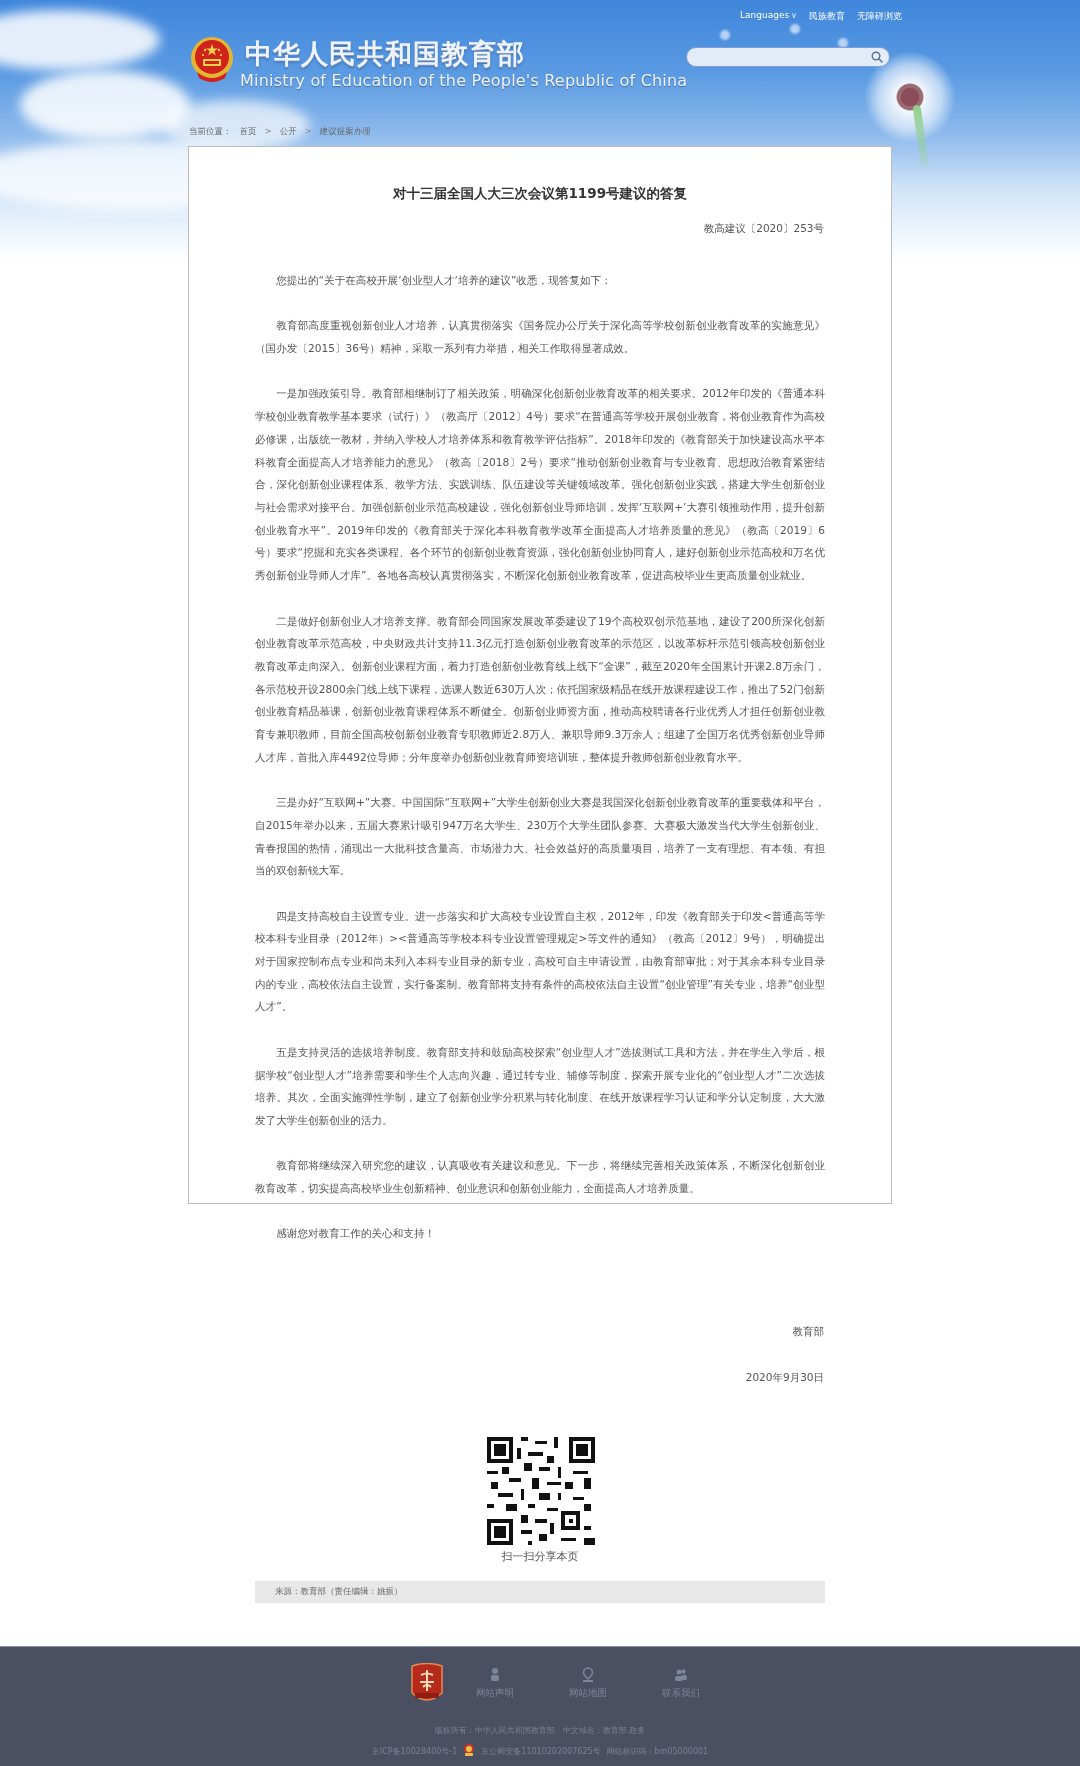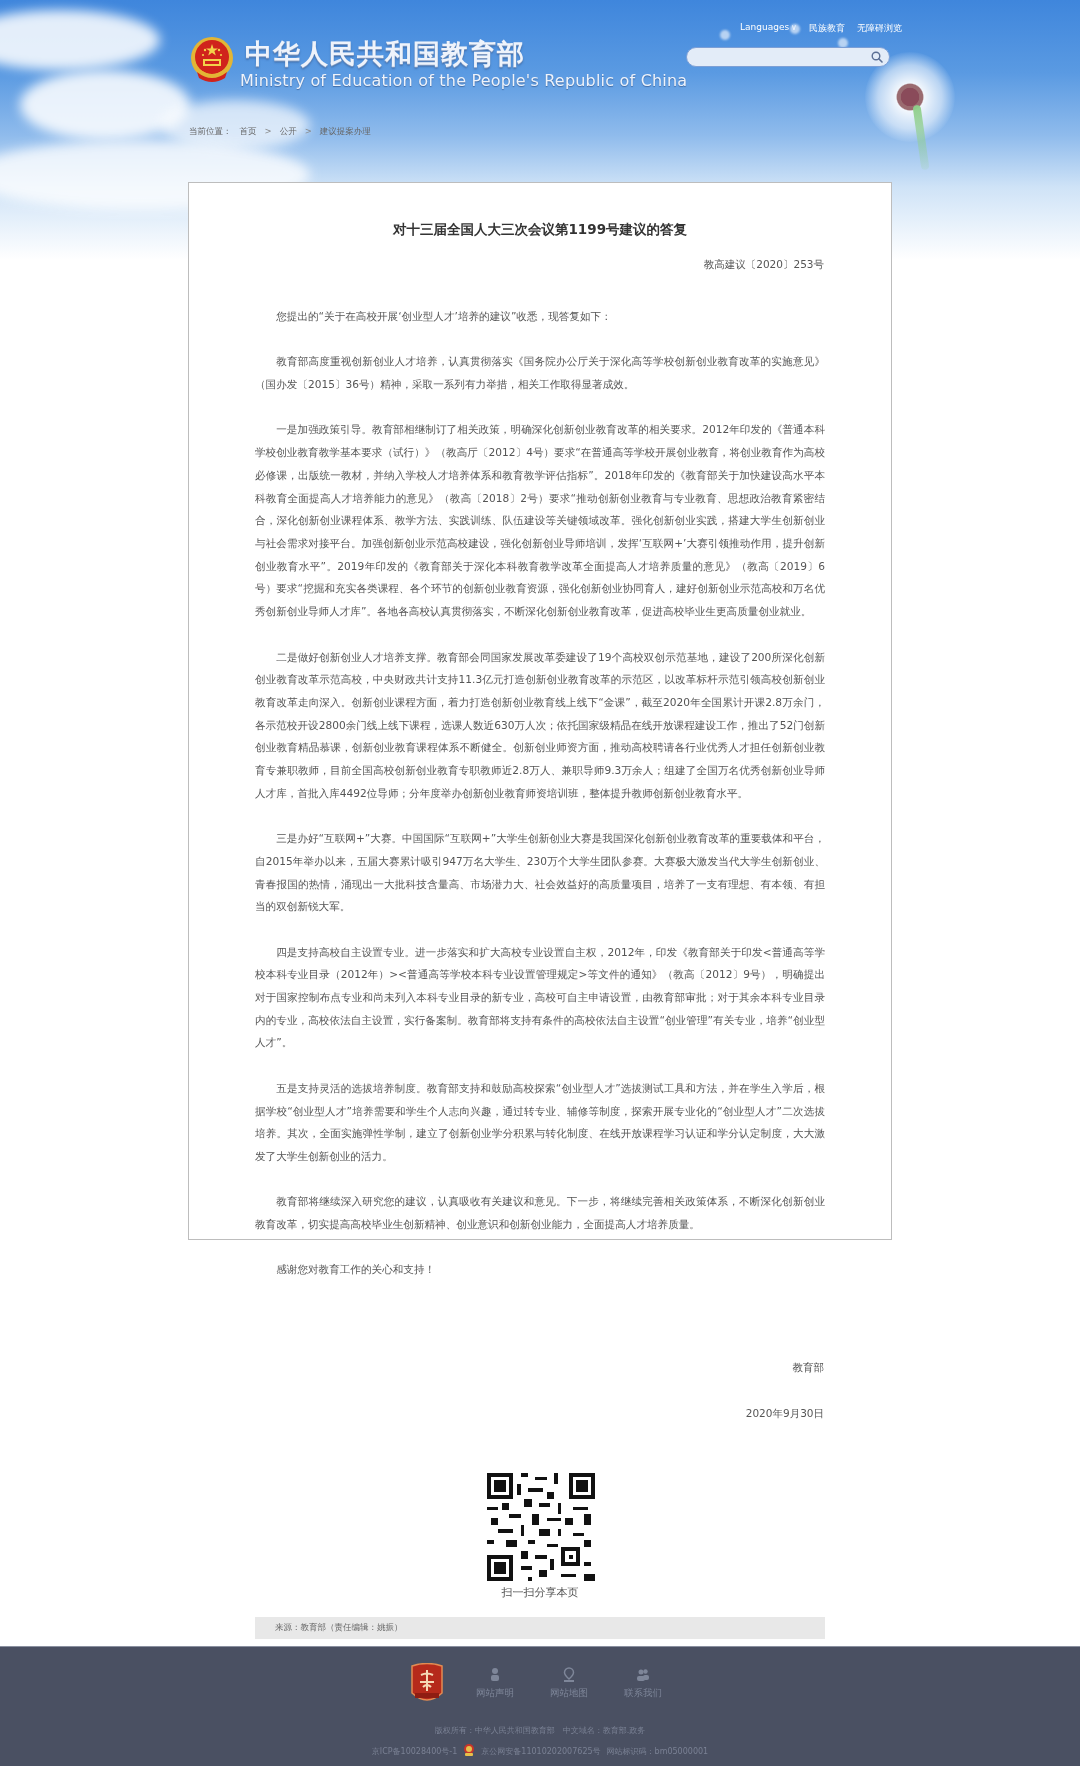--- a/index.html
+++ b/index.html
@@ -23,21 +23,21 @@
     position: absolute; left: 865px; top: 52px; width: 90px; height: 90px; border-radius: 50%;
     background: radial-gradient(circle, #8a4b5a 0 14%, #9a6b70 15% 20%, rgba(255,255,255,0.9) 22%, rgba(255,255,255,0.55) 50%, rgba(255,255,255,0) 72%);
   }
   .stem {
     position: absolute; left: 917px; top: 105px; width: 8px; height: 65px;
     background: linear-gradient(180deg, #8fcf8a, rgba(160,210,170,0.2));
     transform: rotate(-8deg); border-radius: 4px;
   }
   .seed { position: absolute; width: 10px; height: 10px; border-radius: 50%; background: rgba(255,255,255,0.6); filter: blur(1px); }
 
-  .top-links { position: absolute; top: 22px; left: 740px; display: flex; gap: 12px; font-size: 9px; color: #fff; }
+  .top-links { position: absolute; top: 10px; left: 740px; display: flex; gap: 12px; font-size: 9px; color: #fff; }
   .top-links span { cursor: pointer; }
   .chev { font-size: 8px; margin-left: 2px; opacity: .8; }
 
   .search {
     position: absolute; left: 686px; top: 47px; width: 204px; height: 20px;
     border-radius: 10px; background: #e3ecf8; border: 1px solid #7c9fd6;
   }
   .search input { border: none; background: transparent; width: 170px; height: 18px; margin-left: 10px; outline: none; font-size: 10px; }
   .search-icon { position: absolute; right: 6px; top: 3px; width: 12px; height: 12px; }
 
@@ -50,21 +50,21 @@
   .title-en {
     position: absolute; left: 240px; top: 71px; font-size: 16px; color: #eef3fb;
     text-shadow: 0 1px 1px rgba(40,70,120,0.6); letter-spacing: 0.2px;
   }
   .breadcrumb { position: absolute; left: 189px; top: 126px; font-size: 8.5px; color: #666; display: flex; gap: 8px; }
   .breadcrumb .sep { color: #888; }
 
   
   .card {
     position: absolute; left: 188px; top: 146px; width: 704px; height: 1058px;
-    background: #fff; border: 1px solid #bdbdbd; margin-top: 36px;
+    background: #fff; border: 1px solid #bdbdbd;
   }
   .doc-title {
     position: absolute; left: 0; top: 38px; width: 100%; text-align: center;
     font-size: 13.5px; font-weight: bold; color: #333;
   }
   .doc-number { position: absolute; right: 67px; top: 75px; font-size: 10.5px; color: #555; }
   .body-text {
     position: absolute; left: 66px; top: 122px; width: 570px;
     font-size: 10.6px; line-height: 22.7px; color: #555; text-align: justify;
   }
@@ -81,21 +81,21 @@
     background: #e8e8e8; display: flex; align-items: center;
     padding: 0 22px 0 20px; font-size: 8.5px; color: #666;
   }
 
   
   .footer {
     position: absolute; left: 0; top: 1646px; width: 1080px; height: 120px;
     background: #4a5062; border-top: 1px solid #8a90a0;
   }
   .footer-badge { position: absolute; left: 409px; top: 16px; width: 36px; height: 44px; }
-  .footer-links { position: absolute; left: 470px; top: 20px; display: flex; gap: 24px; }
+  .footer-links { position: absolute; left: 470px; top: 20px; display: flex; gap: 43px; }
   .footer-link { display: flex; flex-direction: column; align-items: center; width: 50px; color: #7e8699; font-size: 9.5px; cursor: pointer; }
   .footer-link svg { width: 14px; height: 16px; margin-bottom: 4px; }
   .footer-line1 { position: absolute; left: 0; width: 100%; top: 78px; text-align: center; font-size: 8px; color: #7a8194; }
   .footer-line2 {
     position: absolute; left: 0; width: 100%; top: 96px; text-align: center; font-size: 8px; color: #7a8194;
     display: flex; justify-content: center; align-items: flex-end; gap: 6px;
   }
   .police-icon { width: 12px; height: 14px; }
 </style>
 </head>

